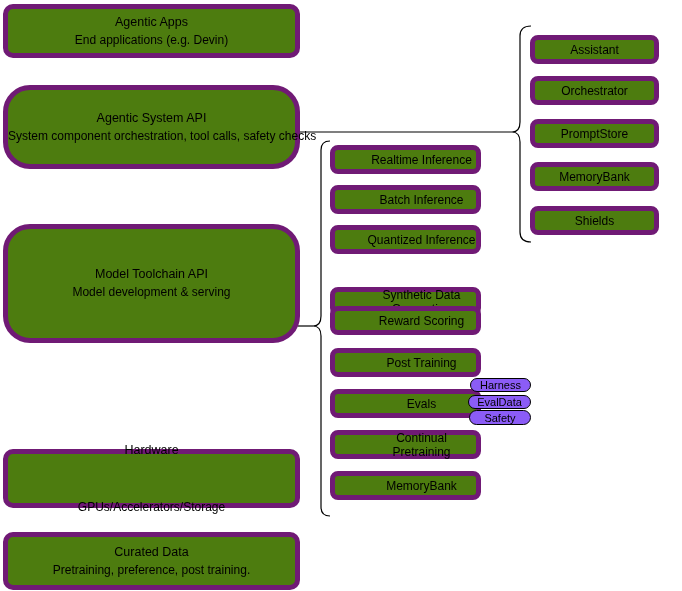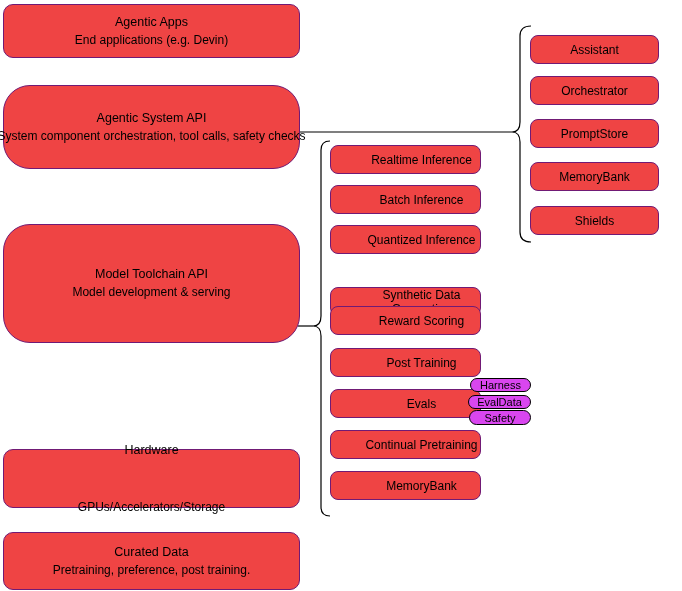--- a/index.html
+++ b/index.html
@@ -12,25 +12,24 @@
   #canvas {
     position: relative;
     width: 682px;
     height: 591px;
     background: #ffffff;
     overflow: hidden;
   }
   .node {
     position: absolute;
     box-sizing: border-box;
-    border: 1px solid #701a75;
-    background: #ef4444;
+    border: 5px solid #701a75;
+    background: #4d7c0f;
     display: flex;
     flex-direction: column;
-    align-items: center;
     justify-content: center;
     text-align: center;
   }
   .node .title {
     font-size: 12.5px;
     line-height: 1.2;
     white-space: nowrap;
   }
   .node .subtitle {
     font-size: 12px;
@@ -45,21 +44,21 @@
     border-radius: 8px; font-size: 12px; padding-left: 32px;
   }
   .rightbox {
     left: 530px; width: 129px; height: 29px;
     border-radius: 8px; font-size: 12px;
   }
   .pill {
     position: absolute;
     box-sizing: border-box;
     border: 1px solid #000000;
-    background: #d946ef;
+    background: #8b5cf6;
     border-radius: 8px;
     display: flex;
     align-items: center;
     justify-content: center;
     font-size: 11px;
     z-index: 5;
     white-space: nowrap;
   }
   #connector-layer {
     position: absolute;

